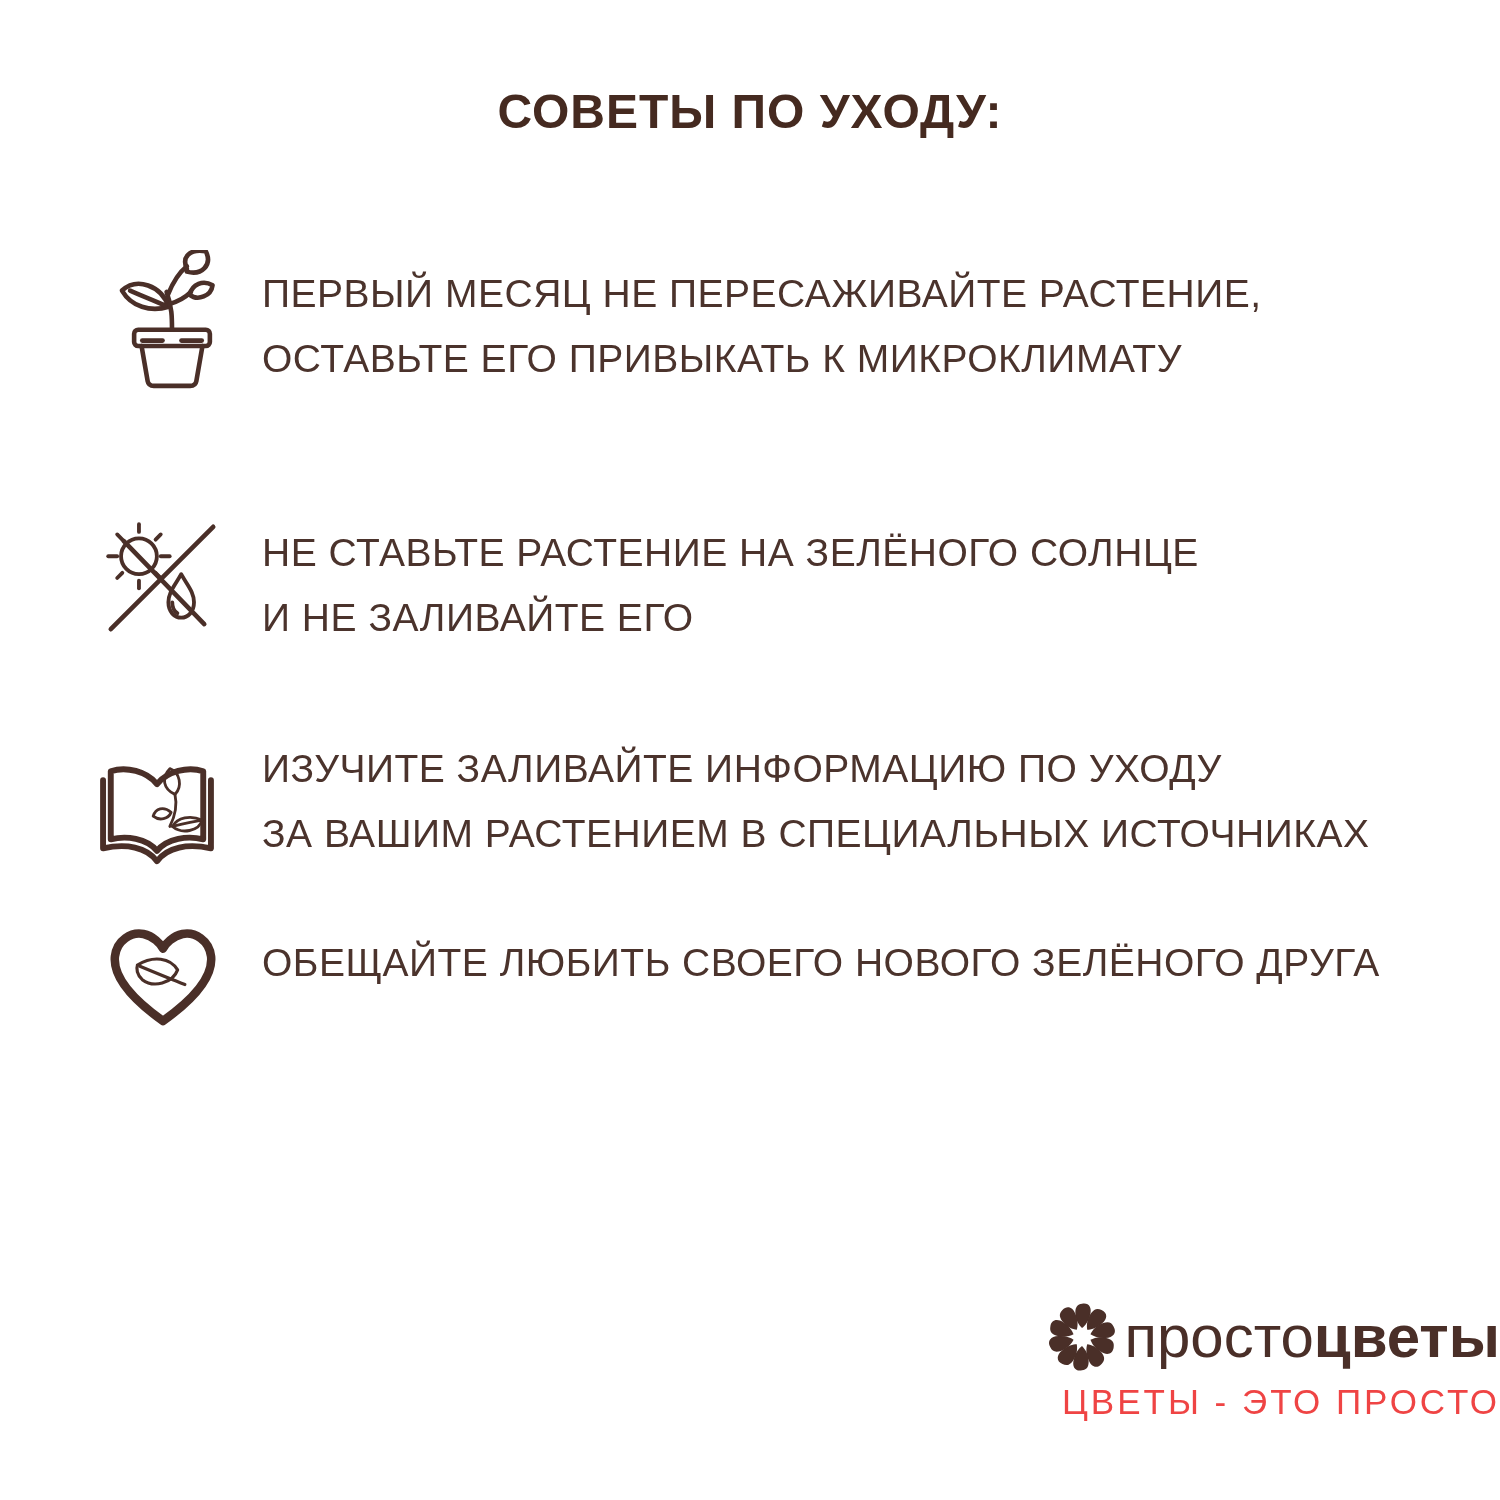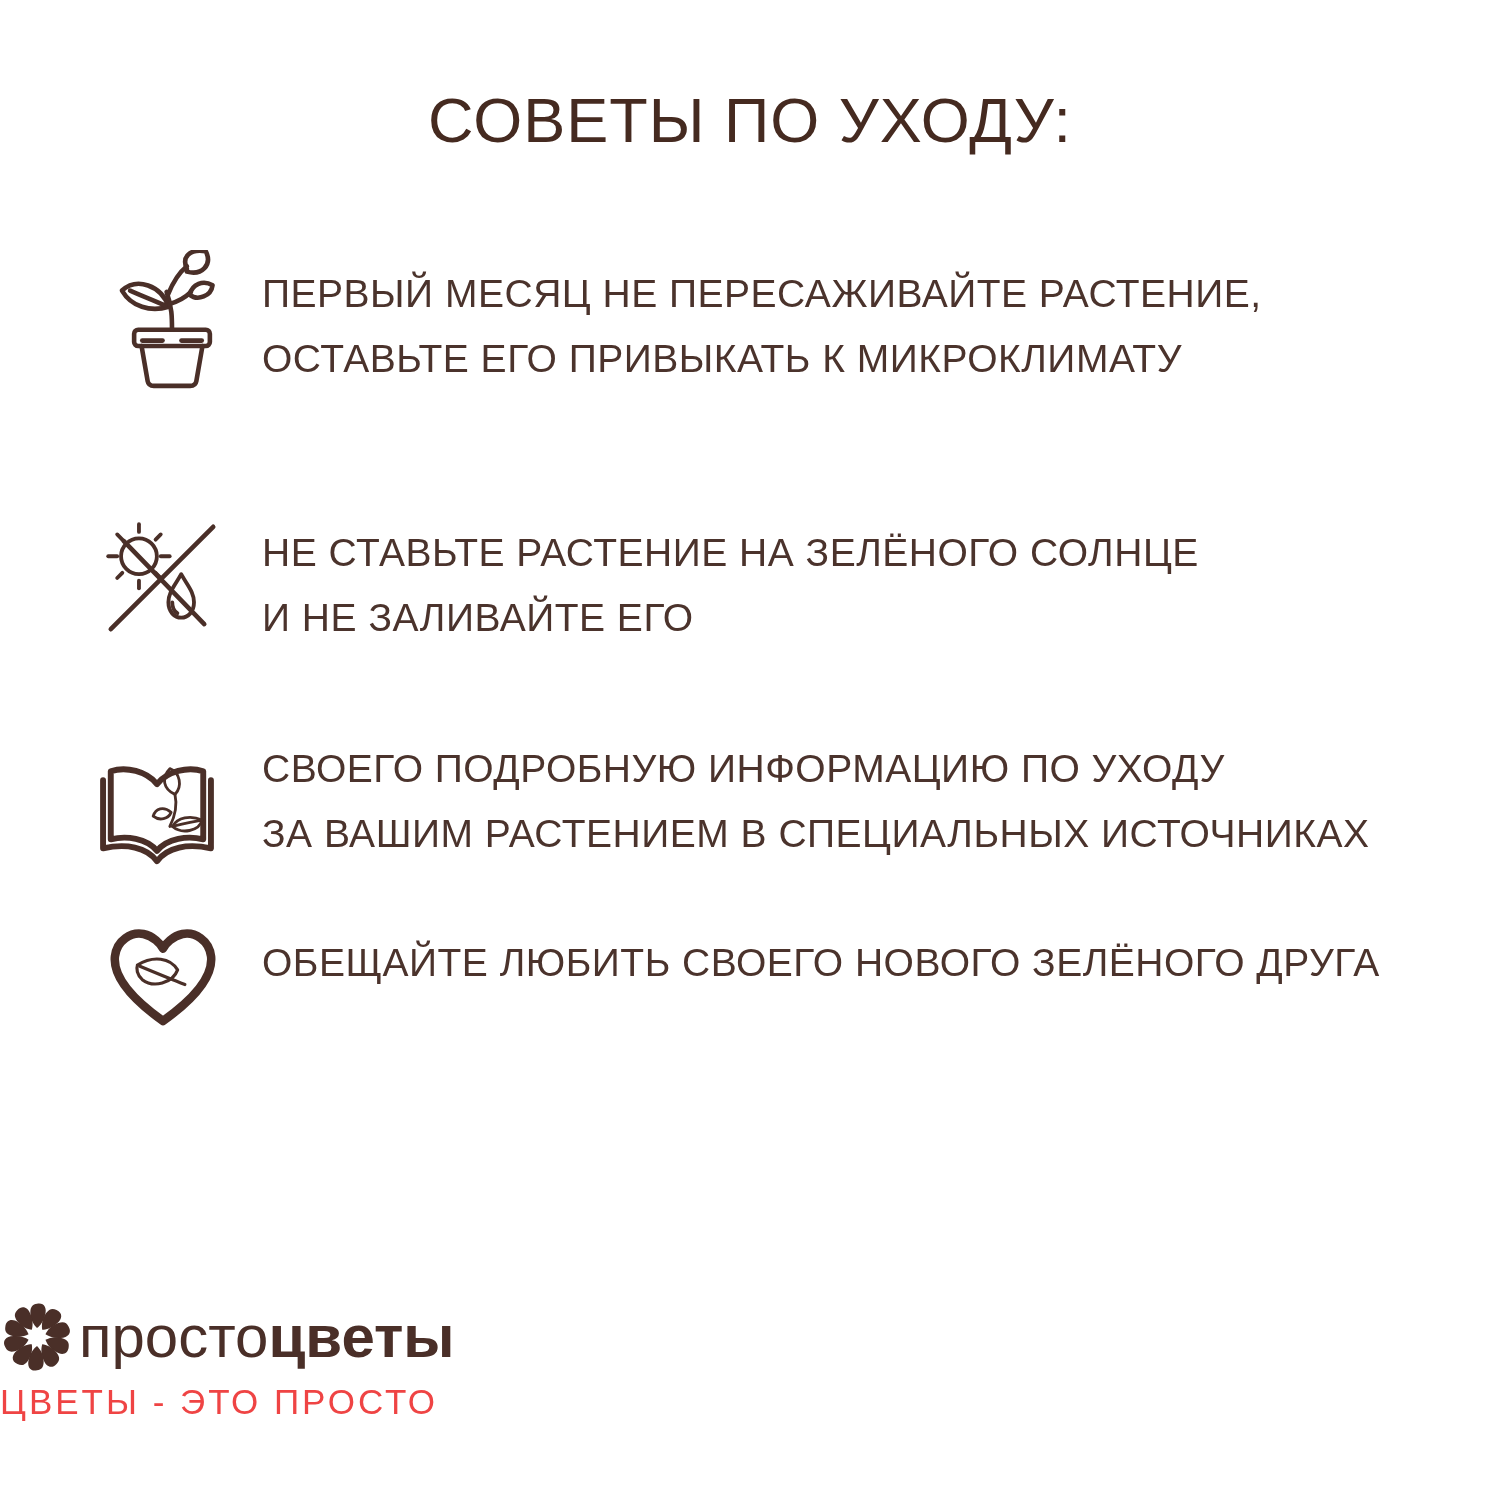--- a/index.html
+++ b/index.html
@@ -7,35 +7,35 @@
     width:1500px; height:1500px;
     background:#ffffff;
     position:relative;
     font-family:"Liberation Sans", sans-serif;
     color:#4b332c;
     overflow:hidden;
   }
   .page-title {
     position:absolute; top:84px; left:0; width:100%;
     text-align:center;
-    font-size:63px; font-weight:normal; letter-spacing:1px;
+    font-size:48px; font-weight:bold; letter-spacing:1px;
     color:#452a20;
   }
   .tip { position:absolute; }
   .tip-icon { position:absolute; }
   .tip-icon svg { display:block; width:100%; height:100%; }
   .tip-text {
     position:absolute; left:262px;
     font-size:39px; line-height:65px; letter-spacing:0.5px;
     color:#4b332c; white-space:nowrap;
   }
   .icon-stroke { stroke:#4a2f28; fill:none; stroke-linecap:round; stroke-linejoin:round; }
   .footer {
     position:absolute; top:1300px; left:0; width:100%;
-    display:flex; flex-direction:column; align-items:flex-start;
+    display:flex; flex-direction:column; align-items:flex-end;
   }
   .brand-row { display:flex; align-items:center; }
   .flower-logo { width:74px; height:74px; margin-right:5px; }
   .brand-name { font-size:60px; color:#4a2f28; line-height:74px; }
   .brand-name .light { font-weight:400; }
   .brand-name .bold { font-weight:700; }
   .tagline {
     margin-top:8px;
     font-size:35px; letter-spacing:3px;
     color:#ef4444;
@@ -117,21 +117,21 @@
       <g class="icon-stroke" stroke-width="2.2">
         <path d="M60 58 C64 50 66 42 64 33"></path>
         <path d="M64 33 C55 29 53 20 60 13 C68 16 70 27 64 33 Z"></path>
         <path d="M61 47 C55 42 49 44 47 50 C52 54 59 52 61 47 Z"></path>
         <path d="M62 58 C66 51 76 49 85 53 C83 62 69 64 62 58 Z"></path>
         <path d="M62 58 C70 56 78 54 85 53"></path>
       </g>
     </svg>
   </div>
   <div class="tip-text" id="tip3-text">
-    <div>СВОЕГО ПОДРОБНУЮ ИНФОРМАЦИЮ ПО УХОДУ</div>
+    <div>ИЗУЧИТЕ ЗАЛИВАЙТЕ ИНФОРМАЦИЮ ПО УХОДУ</div>
     <div>ЗА ВАШИМ РАСТЕНИЕМ В СПЕЦИАЛЬНЫХ ИСТОЧНИКАХ</div>
   </div>
 </div>
 
 <div class="tip">
   <div class="tip-icon" id="tip4-icon">
     <svg viewBox="0 0 100 92">
       <g class="icon-stroke" stroke-width="7">
         <path d="M50 83 C22 63 9 45 10.5 30 C12 16.5 24 9.5 34 11.5 C42 13.2 48 19.5 50 23.5 C52 19.5 58 13.2 66 11.5 C76 9.5 88 16.5 89.5 30 C91 45 78 63 50 83 Z"></path>
       </g>

